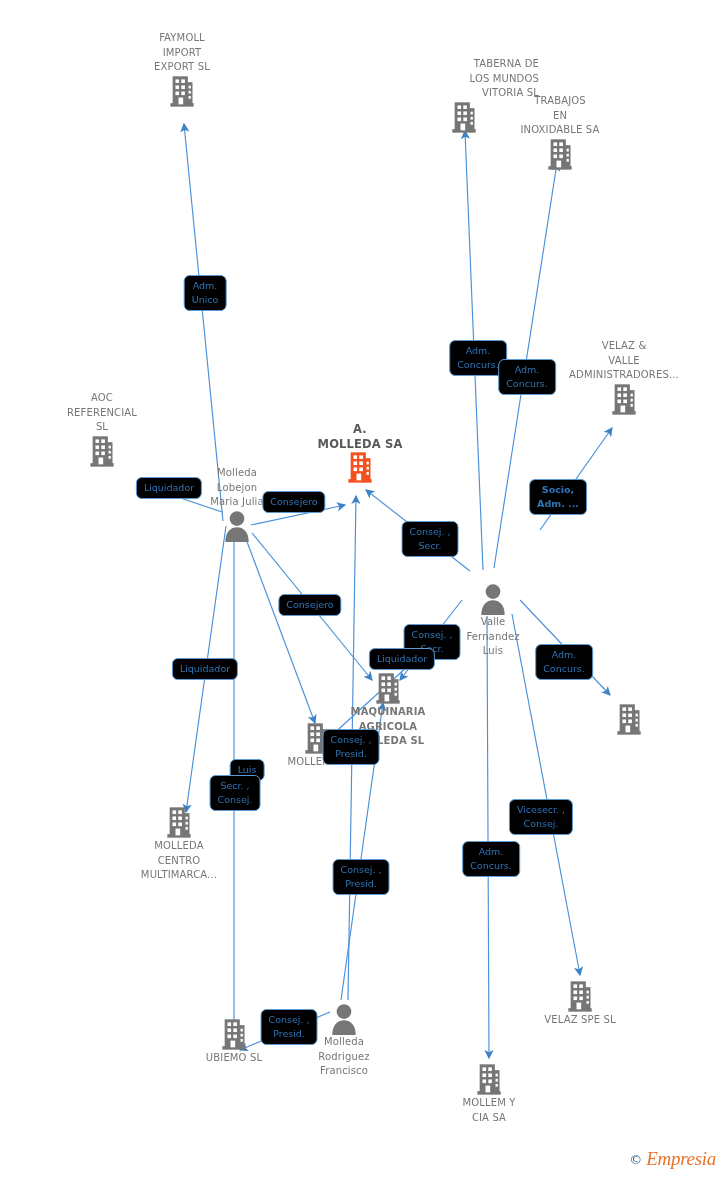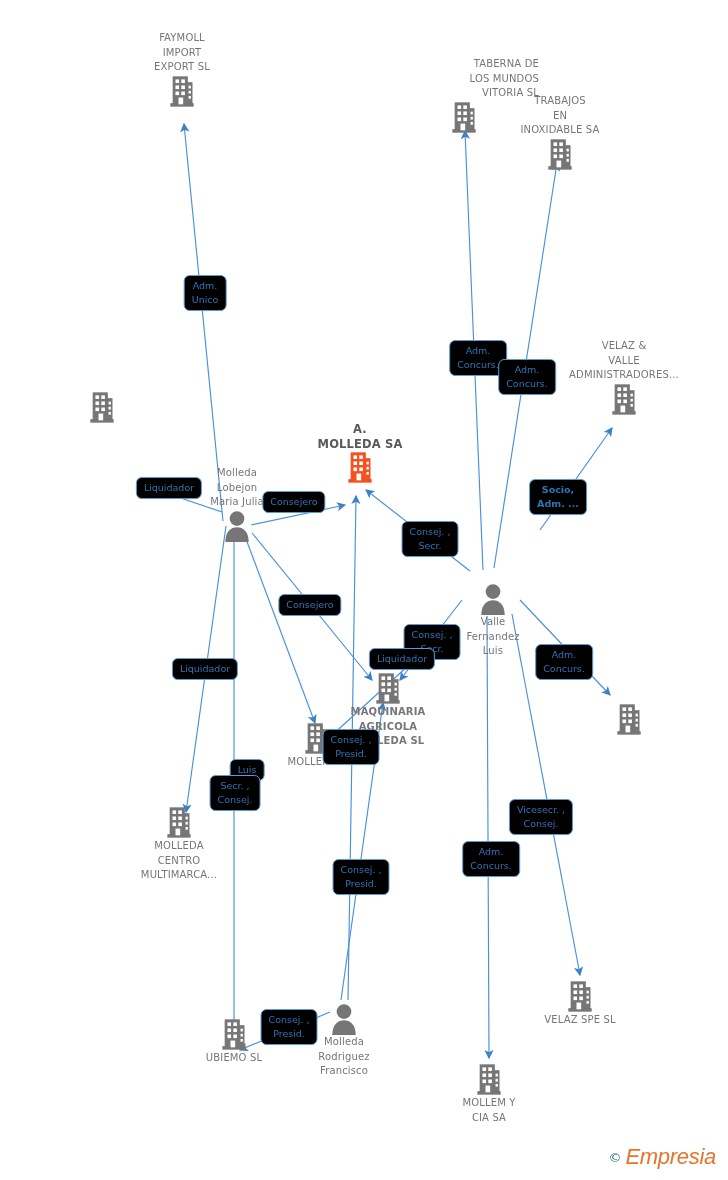--- a/index.html
+++ b/index.html
@@ -69,24 +69,24 @@
     align-items: center;
     gap: 4px;
     font-size: 17px;
     color: #2f6f8f;
   }
   .watermark .c {
     font-size: 13px;
     color: #2f6f8f;
   }
   .watermark .brand {
-    font-family: Liberation Sans, sans-serif;
+    font-family: Liberation Serif, serif;
     font-style: italic;
     color: #e8732a;
-    font-size: 22px;
+    font-size: 19px;
     letter-spacing: -0.3px;
   }
   .watermark .brand .cap { color: #e8732a; }
 </style>
 </head>
 <body>
 
 <div id="canvas">
 
   <svg id="edges" viewBox="0 0 728 1180">
@@ -196,20 +196,23 @@
           <rect x="11.4" y="8.8" width="3.1" height="3.1" fill="#ffffff"></rect>
           <rect x="6.4" y="14" width="3.1" height="3.1" fill="#ffffff"></rect>
           <rect x="11.4" y="14" width="3.1" height="3.1" fill="#ffffff"></rect>
           <rect x="9" y="19.2" width="4" height="5.8" fill="#ffffff"></rect>
           <rect x="17.6" y="9" width="2" height="2.4" fill="#ffffff"></rect>
           <rect x="17.6" y="13.4" width="2" height="2.4" fill="#ffffff"></rect>
           <rect x="17.6" y="17.8" width="2" height="2.4" fill="#ffffff"></rect>
         </svg>
       </div>
       <div class="node company" style="left: 102px; top: 391px;">
+        <div class="label">AOC
+REFERENCIAL
+SL</div>
         <svg class="glyph" width="28" height="33" viewBox="0 0 24 28">
           <rect x="4" y="1" width="13" height="24" fill="#767676"></rect>
           <rect x="16" y="6" width="5" height="19" fill="#767676"></rect>
           <rect x="2" y="24" width="20" height="3" fill="#767676"></rect>
           <rect x="6.4" y="3.6" width="3.1" height="3.1" fill="#ffffff"></rect>
           <rect x="11.4" y="3.6" width="3.1" height="3.1" fill="#ffffff"></rect>
           <rect x="6.4" y="8.8" width="3.1" height="3.1" fill="#ffffff"></rect>
           <rect x="11.4" y="8.8" width="3.1" height="3.1" fill="#ffffff"></rect>
           <rect x="6.4" y="14" width="3.1" height="3.1" fill="#ffffff"></rect>
           <rect x="11.4" y="14" width="3.1" height="3.1" fill="#ffffff"></rect>

